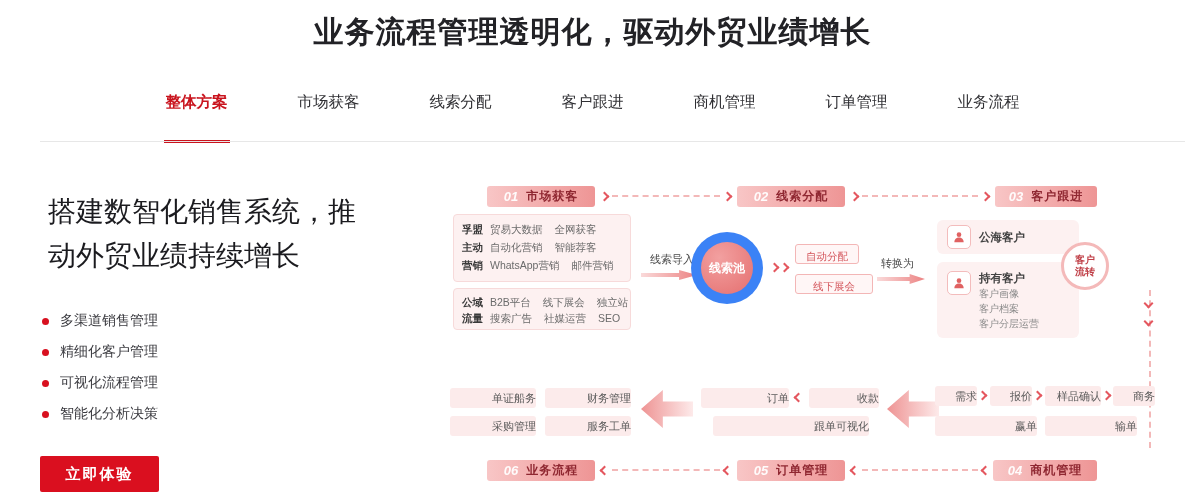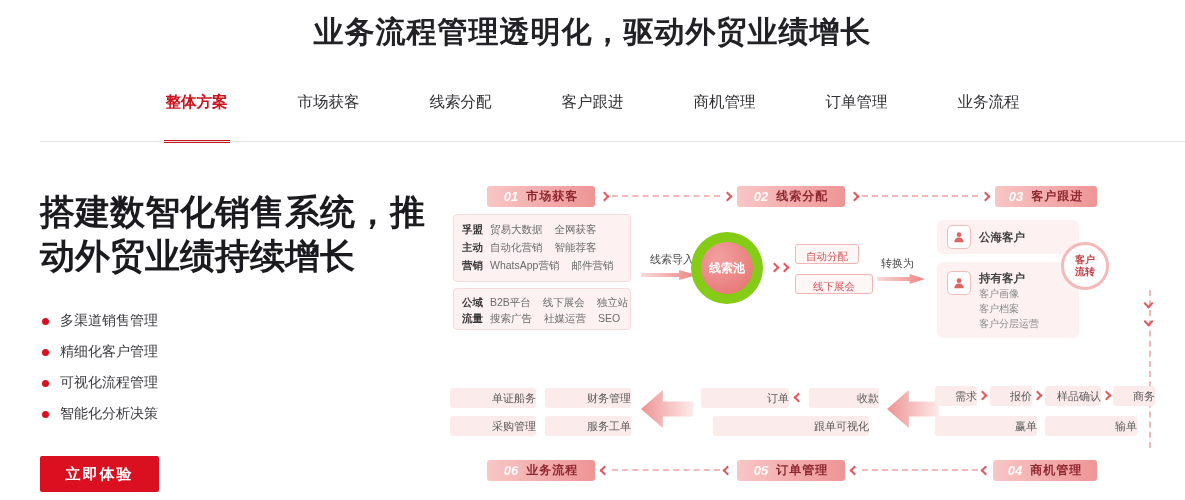--- a/index.html
+++ b/index.html
@@ -9,21 +9,21 @@
 
   .title { position:absolute; top:12px; left:0; right:0; text-align:center;
            font-size:30px; font-weight:700; color:#222226; letter-spacing:1px; }
 
   .tabs { position:absolute; top:92px; left:0; right:0; display:flex; justify-content:center; gap:70px; }
   .tab { position:relative; font-size:15.5px; color:#303034; padding-bottom:30px; cursor:pointer; white-space:nowrap; }
   .tab.active { color:#c9141e; font-weight:700; }
   .tab.active::after { content:""; position:absolute; left:-2px; right:-2px; bottom:0; height:3px; background:#c9141e; }
   .divider { position:absolute; top:141px; left:40px; right:0; height:1px; background:#e7e7e7; }
 
-  .heading { position:absolute; left:40px; top:190px; font-size:35px; line-height:44px; font-weight:700; color:#1b1b1f; }
+  .heading { position:absolute; left:48px; top:190px; font-size:28px; line-height:44px; font-weight:400; color:#1b1b1f; }
   .bullets { position:absolute; left:42px; top:312px; list-style:none; }
   .bullet { display:flex; align-items:center; margin-bottom:13px; }
   .dot { width:7px; height:7px; border-radius:50%; background:#d8101f; margin-right:11px; flex:0 0 auto; }
   .btext { font-size:14px; color:#3b3b40; }
   .cta { position:absolute; left:40px; top:456px; width:119px; height:36px; background:#da0f1f; color:#fff;
          font-size:15px; font-weight:700; border:none; border-radius:2px; display:flex; align-items:center;
          justify-content:center; cursor:pointer; letter-spacing:2px; }
 
   .diagram { position:absolute; left:445px; top:182px; width:720px; height:312px; }
   .diagram * { position:absolute; }
@@ -45,21 +45,21 @@
 
   .mbox { background:#fdf1f1; border:1px solid #f7dada; border-radius:4px; padding:5px 8px; }
   .mrow { position:static; display:flex; align-items:center; font-size:10.5px; line-height:18px; }
   .mrow .lab { position:static; font-weight:700; color:#3a3a3a; width:28px; flex:0 0 auto; }
   .mrow .itm { position:static; color:#6b6b6b; margin-right:12px; white-space:nowrap; }
 
   .dlabel { font-size:11px; color:#4a4a4a; white-space:nowrap; }
   .flow-arrow { height:10px; background:linear-gradient(90deg,#fadada,#ec8383);
                 clip-path:polygon(0 30%,68% 30%,68% 0,100% 50%,68% 100%,68% 70%,0 70%); }
 
-  .pool { width:72px; height:72px; border-radius:50%; background:#84cc16; display:flex; align-items:center; justify-content:center; }
+  .pool { width:72px; height:72px; border-radius:50%; background:#3b82f6; display:flex; align-items:center; justify-content:center; }
   .pool-inner { position:static; width:52px; height:52px; border-radius:50%;
                 background:radial-gradient(circle at 35% 30%, #f2a0a0, #e56f6f);
                 color:#fff; font-size:12px; font-weight:700; display:flex; align-items:center; justify-content:center; }
 
   .alloc { height:20px; line-height:18px; border:1px solid #f3b6b6; background:#fff6f6; color:#d4565c;
            font-size:10.5px; text-align:center; border-radius:3px; padding:2px 4px; }
 
   .cbox { background:#fdf1f1; border-radius:6px; display:flex; align-items:center; gap:8px; padding:0 10px; }
   .cbox .ctitle { position:static; font-size:11.5px; font-weight:700; color:#444; }
   .cbox .clist { position:static; font-size:10px; color:#8a8a8a; line-height:15px; }

